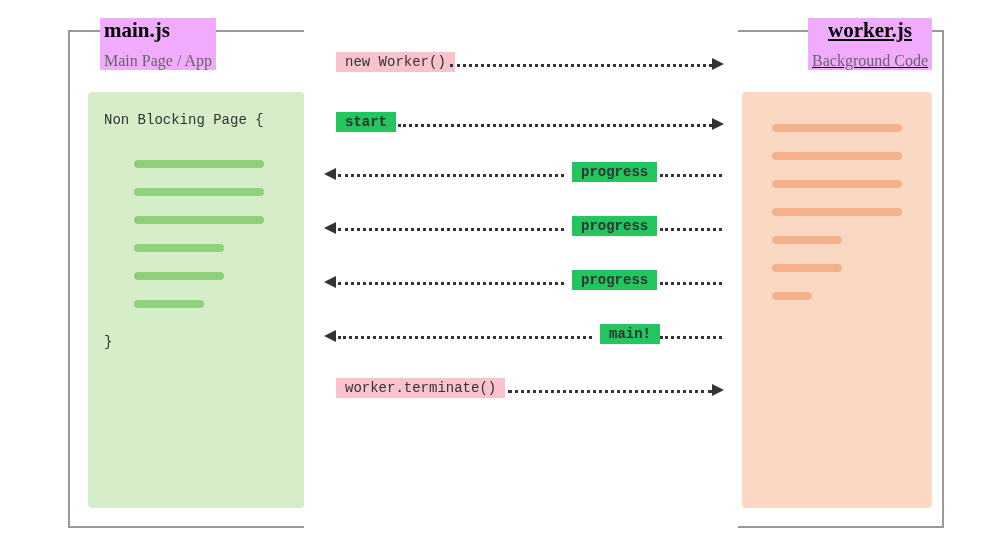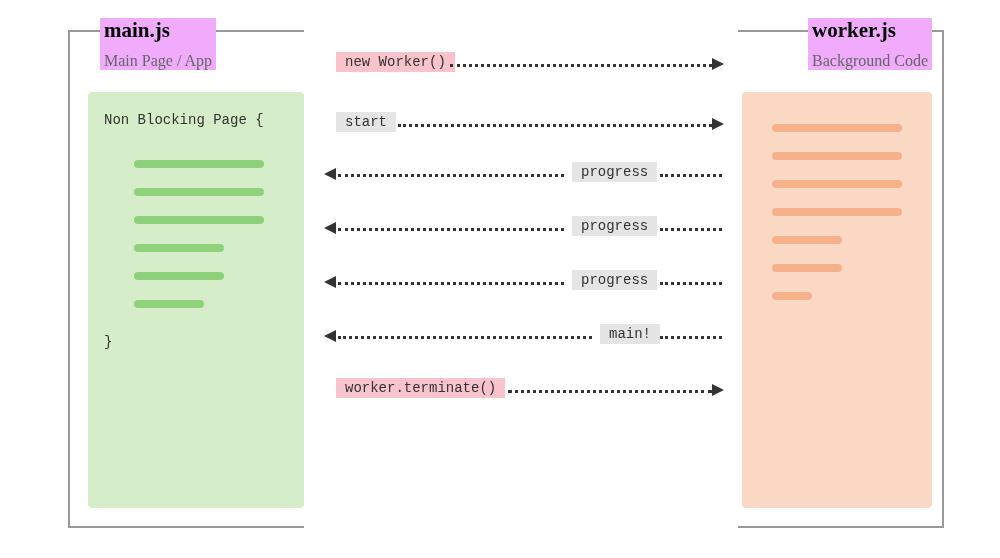--- a/index.html
+++ b/index.html
@@ -27,21 +27,21 @@
   width: 206px;
   height: 498px;
   border-left: none;
 }
 .title-block {
   position: absolute;
   background: #f0abfc;
   padding: 0 4px;
 }
 .title-left { left: 100px; top: 18px; }
-.title-right { right: 68px; top: 18px; text-align: left; }
+.title-right { right: 68px; top: 18px; text-align: center; text-decoration: underline; }
 .title {
   font-family: Georgia, serif;
   font-weight: bold;
   font-size: 21px;
   color: #000;
 }
 .subtitle {
   font-family: Georgia, serif;
   font-size: 16px;
   color: #666;
@@ -90,21 +90,21 @@
 .cl-orange { background: #f5b28a; }
 
 .msg-label {
   position: absolute;
   font-family: 'Courier New', monospace;
   font-size: 14px;
   padding: 2px 9px;
   color: #333;
 }
 .msg-pink { background: #f8c3cc; }
-.msg-grey { background: #e5e5e5; }
+.msg-grey { background: #22c55e; font-weight: bold; }
 .arrow-line {
   position: absolute;
   border-top: 3px dotted #333;
   height: 0;
 }
 .arrow-head {
   position: absolute;
   width: 0;
   height: 0;
 }

